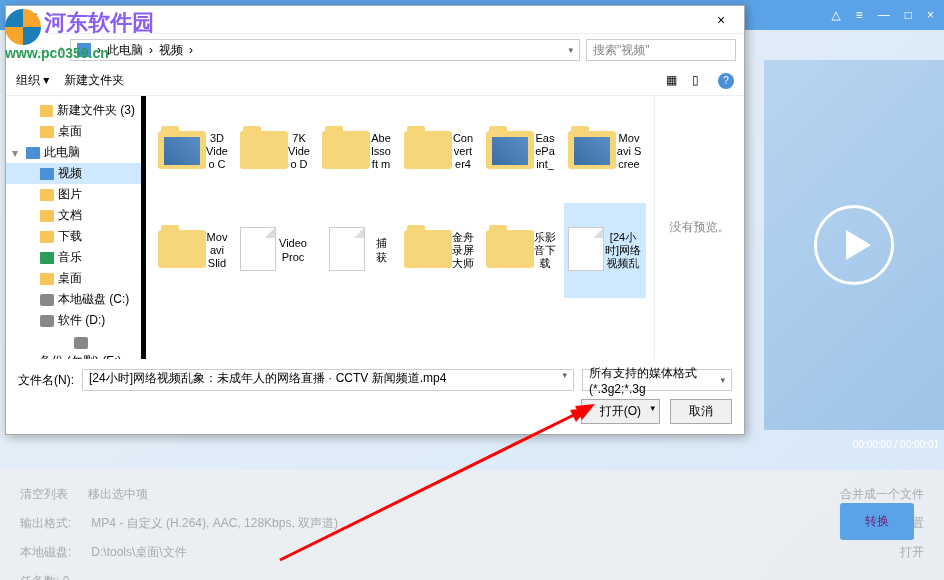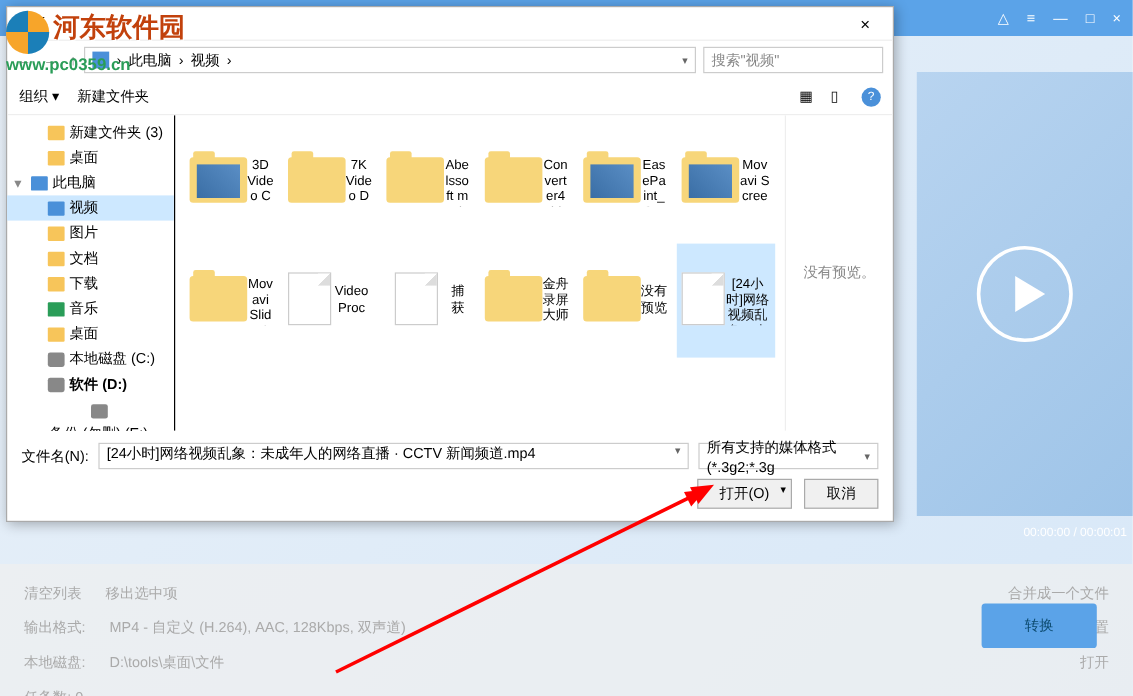--- a/index.html
+++ b/index.html
@@ -8,46 +8,46 @@
 
 .app-bg { position: absolute; top: 0; left: 0; width: 944px; height: 580px; background: linear-gradient(135deg, #e8f0f8 0%, #d8e8f8 100%); }
 .app-titlebar { height: 30px; background: #5ba3e8; display: flex; justify-content: flex-end; align-items: center; padding: 0 10px; gap: 15px; }
 .app-titlebar span { color: #fff; }
 .app-preview { position: absolute; top: 60px; right: 0; width: 180px; height: 370px; background: linear-gradient(135deg, #b8d4f0 0%, #9ec4e8 100%); display: flex; flex-direction: column; align-items: center; justify-content: center; }
 .play-circle { width: 80px; height: 80px; border: 3px solid #fff; border-radius: 50%; display: flex; align-items: center; justify-content: center; }
 .play-triangle { width: 0; height: 0; border-left: 25px solid #fff; border-top: 15px solid transparent; border-bottom: 15px solid transparent; margin-left: 8px; }
 .app-timeline { position: absolute; right: 5px; bottom: 130px; color: #fff; font-size: 10px; }
 .app-bottom { position: absolute; bottom: 0; left: 0; width: 100%; height: 110px; background: rgba(240,240,240,0.7); padding: 10px; }
 .app-row { display: flex; align-items: center; gap: 20px; padding: 6px 10px; color: #aaa; }
-.app-convert { position: absolute; right: 30px; bottom: 40px; background: #5ba3e8; color: #0c4a6e; padding: 10px 36px; border-radius: 3px; }
+.app-convert { position: absolute; right: 30px; bottom: 40px; background: #5ba3e8; color: #701a75; padding: 10px 25px; border-radius: 3px; }
 
 
 .watermark { position: absolute; top: 8px; left: 5px; z-index: 200; }
-.watermark-title { font-size: 22px; font-weight: bold; color: #c2410c; text-shadow: 1px 1px #fff; }
+.watermark-title { font-size: 22px; font-weight: bold; color: #8b5cf6; text-shadow: 1px 1px #fff; }
 .watermark-url { font-size: 14px; color: #2a9d58; font-weight: bold; }
 .watermark-icon { display: inline-block; width: 36px; height: 36px; background: conic-gradient(#f7a52a 0 90deg, #1b7fb8 90deg 180deg, #f7a52a 180deg 270deg, #1b7fb8 270deg); border-radius: 50%; vertical-align: middle; }
 
 
 .dialog { position: absolute; top: 5px; left: 5px; width: 740px; height: 430px; background: #fff; border: 1px solid #aaa; box-shadow: 2px 2px 10px rgba(0,0,0,0.3); z-index: 100; display: flex; flex-direction: column; }
 .dlg-title { height: 28px; display: flex; align-items: center; padding: 0 8px; border-bottom: 1px solid #eee; }
 .dlg-title-text { flex: 1; }
 .dlg-close { width: 30px; text-align: center; font-size: 14px; cursor: pointer; }
 .dlg-nav { height: 32px; display: flex; align-items: center; padding: 4px 8px; gap: 6px; }
 .dlg-nav-arrows { display: flex; gap: 10px; color: #888; }
 .dlg-path { flex: 1; border: 1px solid #ccc; height: 22px; display: flex; align-items: center; padding: 0 6px; gap: 6px; }
 .dlg-path-icon { width: 14px; height: 14px; background: #4a90d9; }
 .dlg-search { width: 150px; border: 1px solid #ccc; height: 22px; display: flex; align-items: center; padding: 0 6px; color: #888; }
 .dlg-toolbar { height: 30px; display: flex; align-items: center; padding: 0 10px; gap: 12px; border-bottom: 1px solid #eee; }
 .dlg-toolbar-left { flex: 1; display: flex; gap: 15px; }
 .dlg-toolbar-right { display: flex; gap: 10px; align-items: center; }
 .view-icon { width: 16px; height: 16px; }
 .help-icon { width: 16px; height: 16px; border-radius: 50%; background: #4a90d9; color: #fff; text-align: center; line-height: 16px; font-size: 10px; }
 
 .dlg-body { flex: 1; display: flex; overflow: hidden; }
-.dlg-tree { width: 140px; border-right: 1px solid #000000; overflow-y: auto; padding: 4px 0; }
+.dlg-tree { width: 140px; border-right: 5px solid #000000; overflow-y: auto; padding: 4px 0; }
 .tree-item { display: flex; align-items: center; padding: 2px 6px; gap: 4px; white-space: nowrap; }
 .tree-item.selected { background: #cde8ff; }
 .tree-caret { width: 10px; color: #888; }
 .tree-icon { width: 14px; height: 12px; background: #f7c55a; border-radius: 1px; }
 .tree-icon.pc { background: #4a90d9; }
 .tree-icon.vid { background: #4a90d9; }
 .tree-icon.disk { background: #888; border-radius: 2px; }
 .tree-icon.music { background: #2a9d58; }
 
 .dlg-files { flex: 1; display: flex; }
@@ -208,21 +208,21 @@
         <div class="tree-item" style="padding-left: 20px;">
           <span class="tree-caret"></span>
           <span class="tree-icon folder"></span>
           <span>桌面</span>
         </div>
         <div class="tree-item" style="padding-left: 20px;">
           <span class="tree-caret"></span>
           <span class="tree-icon disk"></span>
           <span>本地磁盘 (C:)</span>
         </div>
-        <div class="tree-item" style="padding-left: 20px; font-weight: bold;">
+        <div class="tree-item" style="padding-left: 20px;">
           <span class="tree-caret"></span>
           <span class="tree-icon disk"></span>
           <span>软件 (D:)</span>
         </div>
         <div class="tree-item" style="padding-left: 20px; flex-direction: column;">
           <span class="tree-caret"></span>
           <span class="tree-icon disk"></span>
           <span>备份 (勿删) (E:)</span>
         </div>
         <div class="tree-item" style="padding-left: 20px;">
@@ -296,21 +296,21 @@
           <div class="file-item">
             <div class="file-thumb">
               <div class="folder-thumb"></div>
             </div>
             <div class="file-label">金舟录屏大师</div>
           </div>
           <div class="file-item">
             <div class="file-thumb">
               <div class="folder-thumb"></div>
             </div>
-            <div class="file-label">没有预览</div>
+            <div class="file-label">乐影音下载</div>
           </div>
           <div class="file-item selected">
             <div class="file-thumb">
               <div class="doc-thumb"></div>
             </div>
             <div class="file-label">[24小时]网络视频乱象：未成年人的网络直播 · CCTV 新闻频...</div>
           </div>
         </div>
       <div class="preview-pane">
         <span>没有预览。</span>

